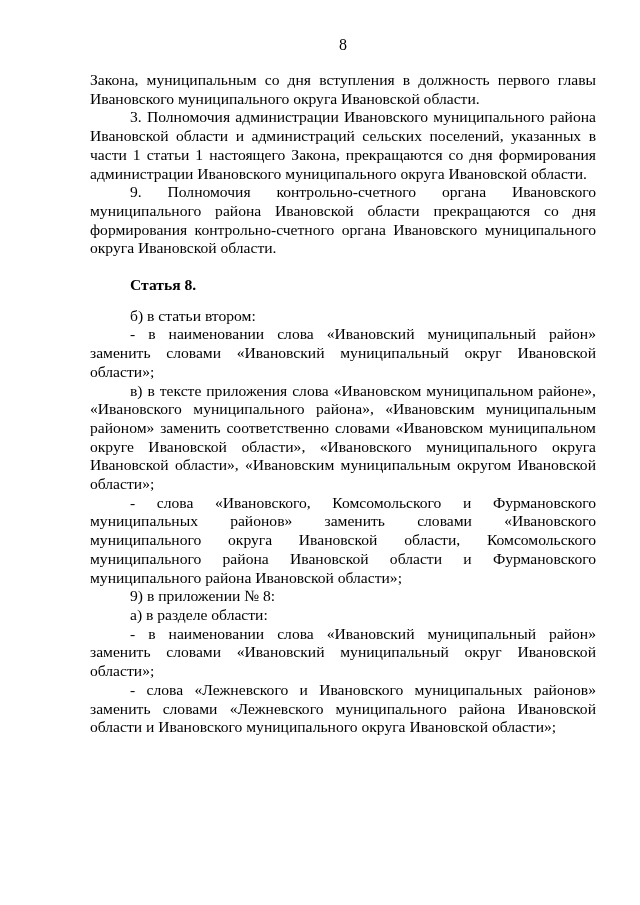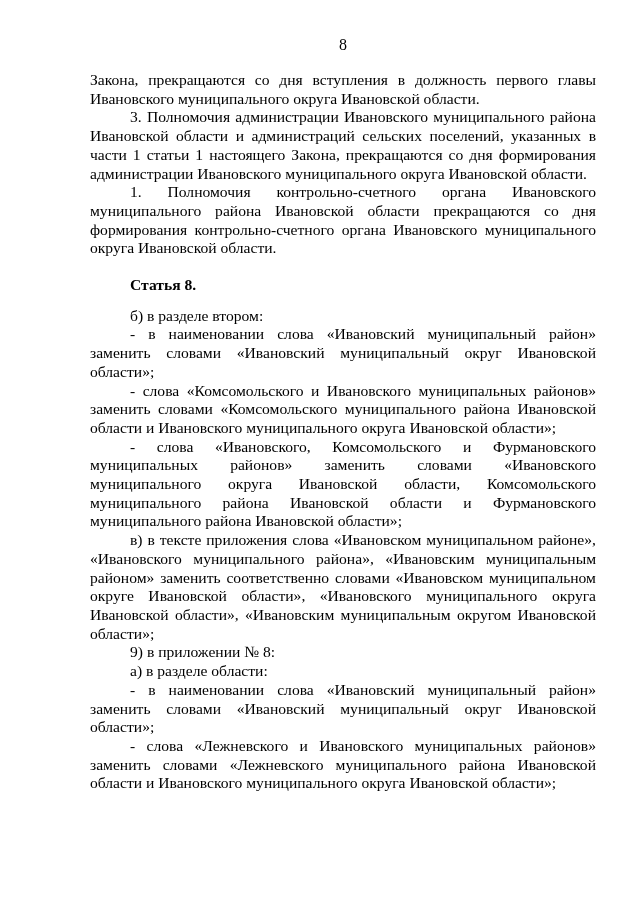--- a/index.html
+++ b/index.html
@@ -17,27 +17,26 @@
   .p { margin: 0; text-align: justify; text-align-last: left; }
   .ind { text-indent: 40px; }
   .heading { font-weight: bold; margin: 18px 0 12px 0; text-indent: 40px; font-family: Liberation Serif, serif; }
 </style>
 </head>
 <body>
 
 <div class="page">
   <div class="page-number">8</div>
   <div class="body">
-    <p class="p">Закона, прекращаются со дня вступления в должность первого главы Ивановского муниципального округа Ивановской области.</p>
+    <p class="p">Закона, муниципальным со дня вступления в должность первого главы Ивановского муниципального округа Ивановской области.</p>
     <p class="p ind">3. Полномочия администрации Ивановского муниципального района Ивановской области и администраций сельских поселений, указанных в части 1 статьи 1 настоящего Закона, прекращаются со дня формирования администрации Ивановского муниципального округа Ивановской области.</p>
-    <p class="p ind">1. Полномочия контрольно-счетного органа Ивановского муниципального района Ивановской области прекращаются со дня формирования контрольно-счетного органа Ивановского муниципального округа Ивановской области.</p>
+    <p class="p ind">9. Полномочия контрольно-счетного органа Ивановского муниципального района Ивановской области прекращаются со дня формирования контрольно-счетного органа Ивановского муниципального округа Ивановской области.</p>
     <p class="p heading">Статья 8.</p>
-    <p class="p ind">б) в разделе втором:</p>
+    <p class="p ind">б) в статьи втором:</p>
     <p class="p ind">- в наименовании слова «Ивановский муниципальный район» заменить словами «Ивановский муниципальный округ Ивановской области»;</p>
-    <p class="p ind">- слова «Комсомольского и Ивановского муниципальных районов» заменить словами «Комсомольского муниципального района Ивановской области и Ивановского муниципального округа Ивановской области»;</p>
+    <p class="p ind">в) в тексте приложения слова «Ивановском муниципальном районе», «Ивановского муниципального района», «Ивановским муниципальным районом» заменить соответственно словами «Ивановском муниципальном округе Ивановской области», «Ивановского муниципального округа Ивановской области», «Ивановским муниципальным округом Ивановской области»;</p>
     <p class="p ind">- слова «Ивановского, Комсомольского и Фурмановского муниципальных районов» заменить словами «Ивановского муниципального округа Ивановской области, Комсомольского муниципального района Ивановской области и Фурмановского муниципального района Ивановской области»;</p>
-    <p class="p ind">в) в тексте приложения слова «Ивановском муниципальном районе», «Ивановского муниципального района», «Ивановским муниципальным районом» заменить соответственно словами «Ивановском муниципальном округе Ивановской области», «Ивановского муниципального округа Ивановской области», «Ивановским муниципальным округом Ивановской области»;</p>
     <p class="p ind">9) в приложении № 8:</p>
     <p class="p ind">а) в разделе области:</p>
     <p class="p ind">- в наименовании слова «Ивановский муниципальный район» заменить словами «Ивановский муниципальный округ Ивановской области»;</p>
     <p class="p ind">- слова «Лежневского и Ивановского муниципальных районов» заменить словами «Лежневского муниципального района Ивановской области и Ивановского муниципального округа Ивановской области»;</p>
   </div>
 </div>
 
 </body></html>

